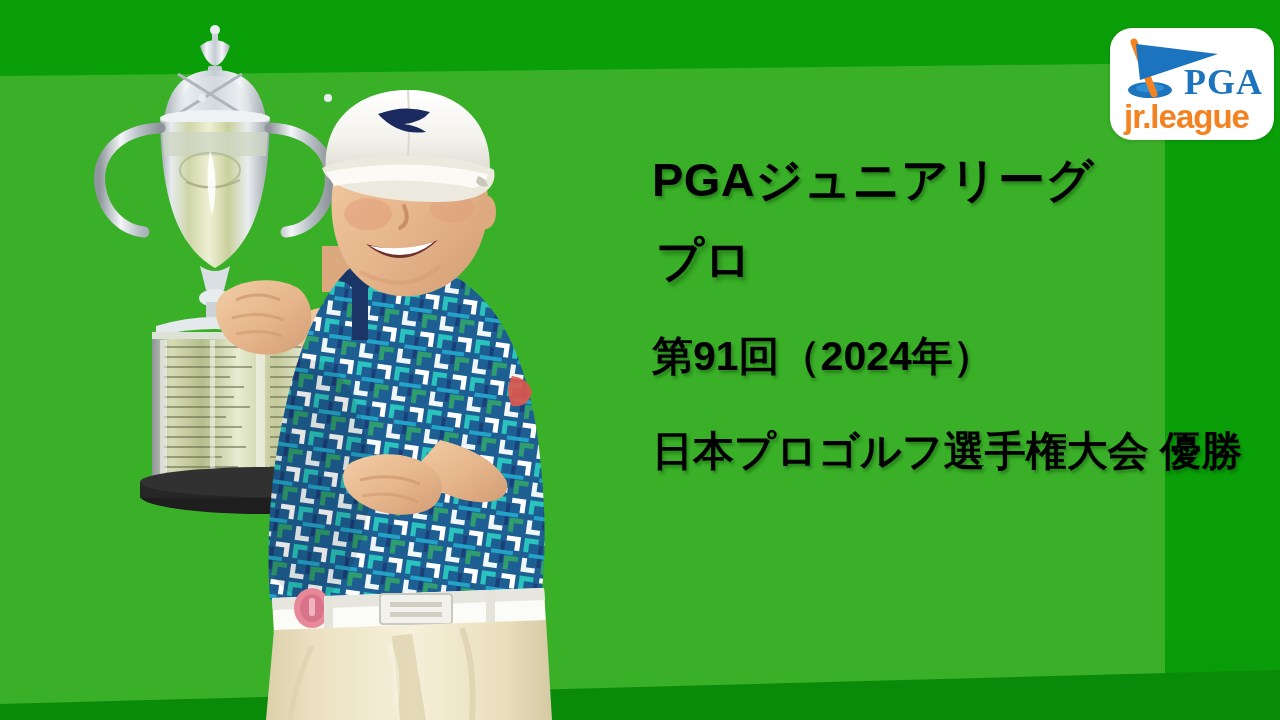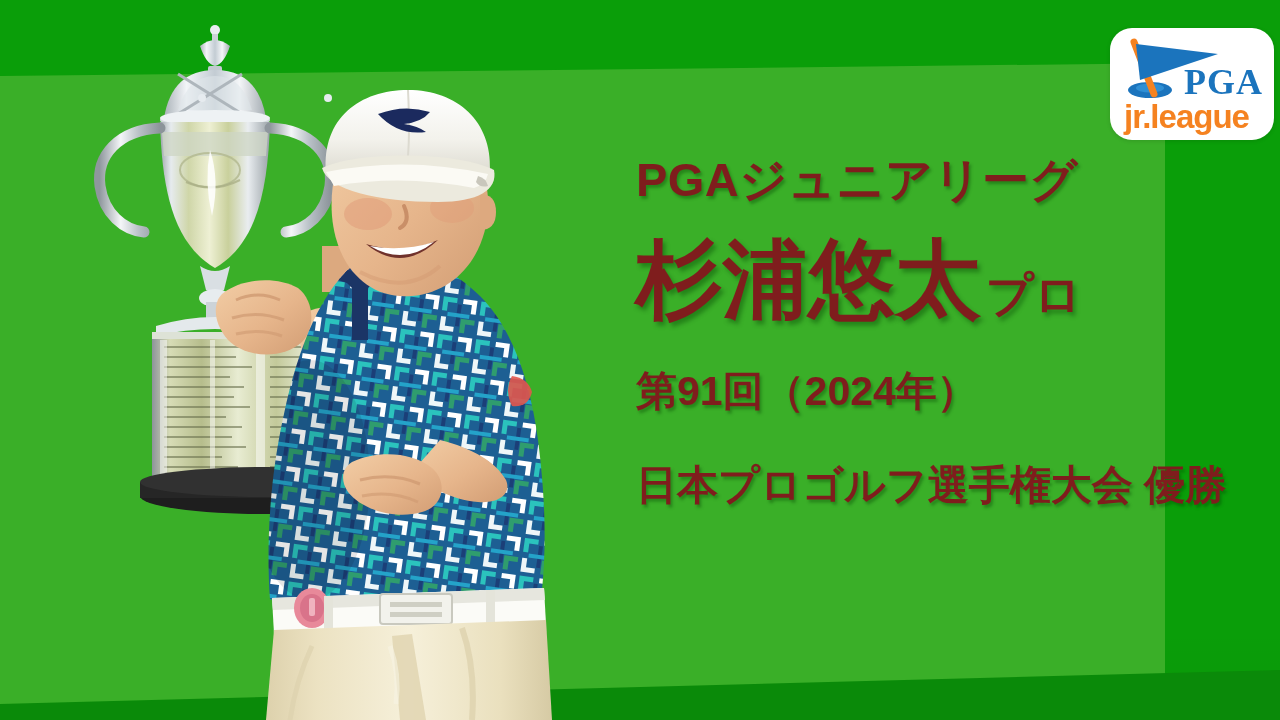--- a/index.html
+++ b/index.html
@@ -60,24 +60,24 @@
     left: 60px;
     top: 10px;
     width: 600px;
     height: 710px;
   }
   .photo svg { display:block; width:100%; height:100%; }
 
   
   .copy {
     position: absolute;
-    left: 636px;
+    left: 652px;
     top: 150px;
     width: 540px;
-    color: #7f1d1d;
+    color: #000000;
   }
   .line-role {
     font-size: 47px;
     font-weight: 700;
     letter-spacing: 0.01em;
     line-height: 1.28;
     text-shadow: 2px 3px 3px rgba(0,60,0,0.35);
     white-space: nowrap;
   }
   .name-row {
@@ -402,21 +402,20 @@
         <path d="M318 104 q26 -10 52 -2 q-8 10 -26 12 q14 2 22 8 q-28 4 -48 -18 z" fill="#1b2a5e"></path>
 
         <path d="M418 166 q8 2 10 10 q-8 2 -12 -4 z" fill="#c9c7bc"></path>
       </g>
     </svg>
   </div>
 
   <div class="copy">
     <div class="line-role">PGAジュニアリーグ</div>
     <div class="name-row">
-      <span class="name-main">杉浦悠太</span>
       <span class="name-suffix">プロ</span>
     </div>
     <div class="line-title">第91回（2024年）</div>
     <div class="line-title">日本プロゴルフ選手権大会 優勝</div>
   </div>
 
   <div class="logo-badge">
     <svg viewBox="0 0 164 112" xmlns="http://www.w3.org/2000/svg">
 
       <ellipse cx="40" cy="62" rx="22" ry="8" fill="#1b74bd"></ellipse>

